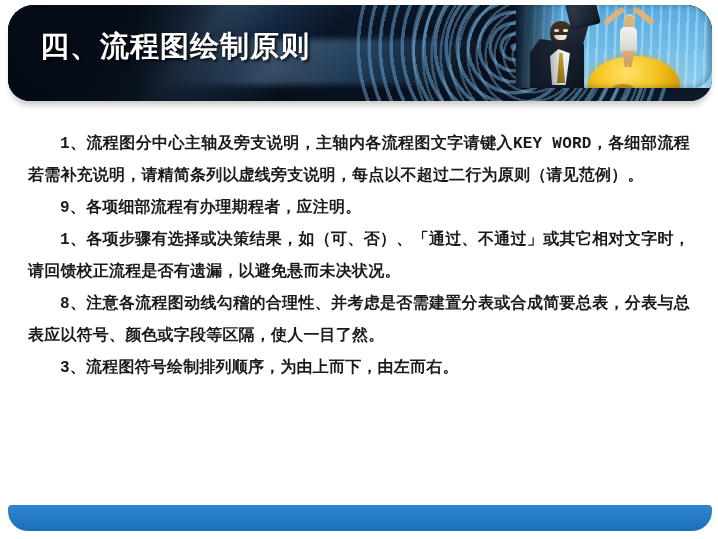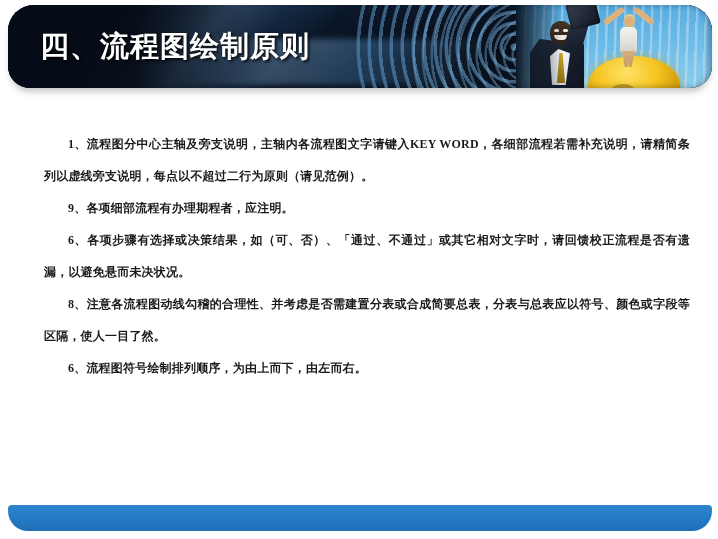--- a/index.html
+++ b/index.html
@@ -6,21 +6,21 @@
   body{
     width:718px;height:539px;
     background:#ffffff;
     font-family:"Liberation Sans","DejaVu Sans",sans-serif;
     overflow:hidden;position:relative;
   }
   .slide{position:absolute;inset:0;background:#fff;overflow:hidden;}
 
   
   .header{
-    position:absolute;left:8px;top:5px;width:704px;height:83px;
+    position:absolute;left:8px;top:5px;width:704px;height:96px;
     border-radius:26px 26px 22px 22px;
     overflow:hidden;
     background:#0b1626;
     box-shadow:0 6px 6px -2px rgba(0,0,0,0.22);
   }
   
   .hdr-base{
     position:absolute;inset:0;
     background:
       linear-gradient(170deg,#15263c 0%,#0a1526 38%,#060d18 62%,#0d1a2b 100%);
@@ -185,28 +185,28 @@
     text-shadow:2px 2px 3px rgba(0,0,0,0.75), 0 0 2px rgba(0,0,0,0.6);
     white-space:nowrap;
     font-family:"DejaVu Sans","Liberation Sans",sans-serif;
   }
 
   
   .body-area{
     position:absolute;left:28px;top:128px;width:662px;
   }
   .para{
-    font-size:12px;
+    font-size:16px;
     font-weight:bold;
     color:#1a1a1a;
     line-height:32px;
     text-align:justify;
     text-indent:2em;
-    margin:0 0 0 16px;
-    font-family:Liberation Serif, serif;
+    margin:0 0 0 0;
+    font-family:Liberation Mono, monospace;
     letter-spacing:0.2px;
   }
 
   
   .bottom-bar{
     position:absolute;left:8px;top:505px;width:704px;height:26px;
     background:linear-gradient(180deg,#2e85cd 0%,#2379c4 55%,#1f6fb6 100%);
     border-radius:4px 4px 20px 20px;
   }
 </style>
@@ -244,20 +244,20 @@
       <div class="ph-fade-left"></div>
       <div class="hdr-photo-round"></div>
     </div>
 
     <div class="hdr-title">四、流程图绘制原则</div>
   </div>
 
   <div class="body-area">
     <p class="para">1、流程图分中心主轴及旁支说明，主轴内各流程图文字请键入KEY WORD，各细部流程若需补充说明，请精简条列以虚线旁支说明，每点以不超过二行为原则（请见范例）。</p>
     <p class="para">9、各项细部流程有办理期程者，应注明。</p>
-    <p class="para">6、各项步骤有选择或决策结果，如（可、否）、「通过、不通过」或其它相对文字时，请回馈校正流程是否有遗漏，以避免悬而未决状况。</p>
+    <p class="para">1、各项步骤有选择或决策结果，如（可、否）、「通过、不通过」或其它相对文字时，请回馈校正流程是否有遗漏，以避免悬而未决状况。</p>
     <p class="para">8、注意各流程图动线勾稽的合理性、并考虑是否需建置分表或合成简要总表，分表与总表应以符号、颜色或字段等区隔，使人一目了然。</p>
-    <p class="para">6、流程图符号绘制排列顺序，为由上而下，由左而右。</p>
+    <p class="para">3、流程图符号绘制排列顺序，为由上而下，由左而右。</p>
   </div>
 
   <div class="bottom-bar"></div>
 
 </div>
 
 </body></html>

